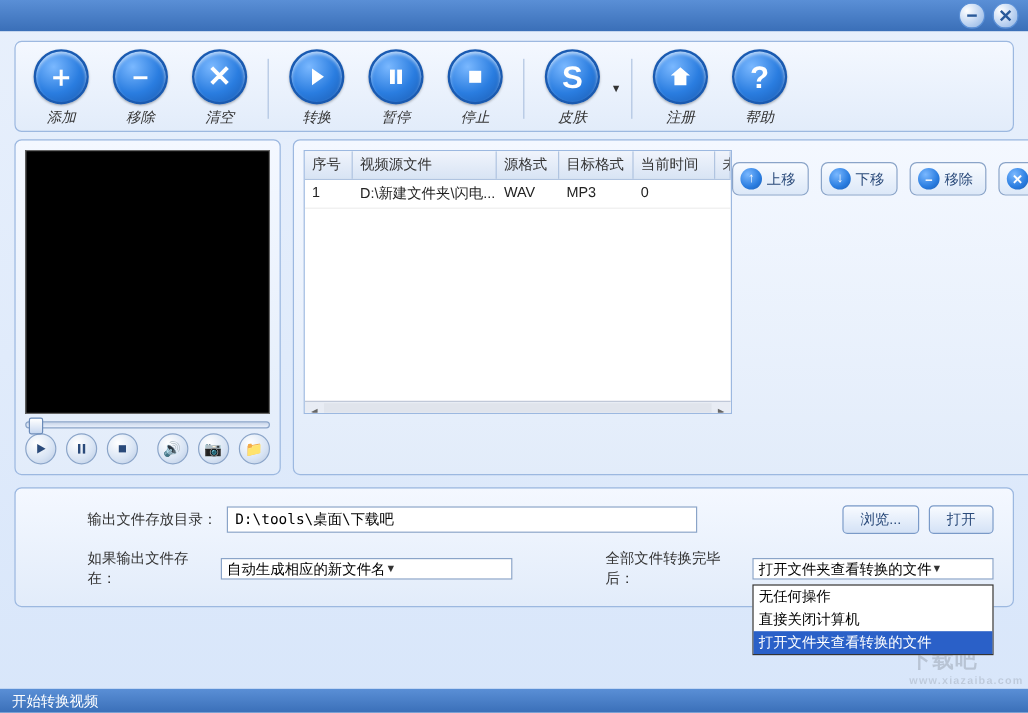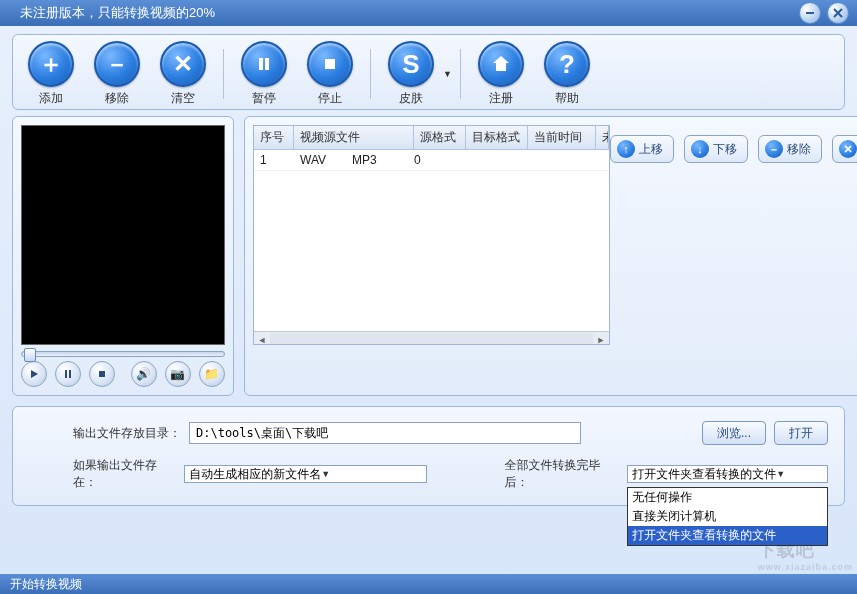--- a/index.html
+++ b/index.html
@@ -47,21 +47,21 @@
   width: 56px; cursor: pointer;
 }
 .tbtn .circ {
   width: 46px; height: 46px; border-radius: 23px;
   background: radial-gradient(circle at 35% 30%, #7ab8ff 0%, #2a7de0 55%, #1a5ab0 100%);
   border: 2px solid #1a5ab0;
   box-shadow: inset 0 2px 3px rgba(255,255,255,.6), 0 1px 2px rgba(0,0,0,.3);
   display: flex; align-items: center; justify-content: center;
   color: #fff; font-size: 24px; font-weight: bold;
 }
-.tbtn .lbl { margin-top: 3px; color: #333; font-size: 12px; }
+.tbtn .lbl { margin-top: 3px; color: #333; font-size: 12px; font-style: italic; }
 .sep { width: 1px; height: 50px; background: #b0c4e0; margin: 0 2px; }
 .dropdown-arrow { font-size: 9px; color: #333; align-self: center; margin: 0 -4px 0 -6px; }
 
 
 .midrow { display: flex; gap: 10px; margin: 0 12px; }
 .panel {
   background: linear-gradient(to bottom, #f4f8ff 0%, #e2ecfa 100%);
   border: 1px solid #9cb8e0;
   border-radius: 6px;
   padding: 8px;
@@ -183,21 +183,20 @@
 }
 .watermark .sub { font-size: 9px; display: block; text-align: left; color: rgba(0,0,0,.12); }
 
 svg { display: block; }
 </style>
 </head>
 <body>
 
 <div class="titlebar">
   <span style="width:12px"></span>
-  <span>未注册版本，只能转换视频的20%</span>
   <span class="spacer"></span>
   <div class="win-btn">
     <svg width="12" height="12" viewBox="0 0 12 12">
         <rect x="2" y="5" width="8" height="2" fill="#2a5a9a"></rect>
       </svg>
   </div>
   <div class="win-btn">
     <svg width="12" height="12" viewBox="0 0 12 12">
         <path d="M2 2 L10 10 M10 2 L2 10" stroke="#2a5a9a" stroke-width="2"></path>
       </svg>
@@ -217,20 +216,28 @@
       </div>
     <div class="lbl">移除</div>
   </div>
   <div class="tbtn">
     <div class="circ">
         <span>✕</span>
       </div>
     <div class="lbl">清空</div>
   </div>
   <div class="sep"></div>
+  <div class="tbtn">
+    <div class="circ">
+        <svg width="20" height="20" viewBox="0 0 20 20">
+          <path d="M6 3 L16 10 L6 17 Z" fill="#fff"></path>
+        </svg>
+      </div>
+    <div class="lbl">转换</div>
+  </div>
   <div class="tbtn">
     <div class="circ">
         <svg width="20" height="20" viewBox="0 0 20 20">
           <rect x="5" y="4" width="4" height="12" fill="#fff"></rect>
           <rect x="11" y="4" width="4" height="12" fill="#fff"></rect>
         </svg>
       </div>
     <div class="lbl">暂停</div>
   </div>
   <div class="tbtn">
@@ -310,20 +317,21 @@
       <div class="thead">
         <div class="th" style="width:40px">序号</div>
         <div class="th" style="width:120px">视频源文件</div>
         <div class="th" style="width:52px">源格式</div>
         <div class="th" style="width:62px">目标格式</div>
         <div class="th" style="width:68px">当前时间</div>
         <div class="th" style="flex:1">未注册版本</div>
       </div>
       <div class="trow">
         <div class="td" style="width:40px">1</div>
+        <div class="td" style="width:120px">D:\新建文件夹\闪电...</div>
         <div class="td" style="width:52px">WAV</div>
         <div class="td" style="width:62px">MP3</div>
         <div class="td" style="width:68px">0</div>
         <div class="td" style="flex:1"></div>
       </div>
       <div style="height:160px"></div>
       <div class="hscroll">
         <div class="arrow">◄</div>
         <div class="track"></div>
         <div class="arrow">►</div>

